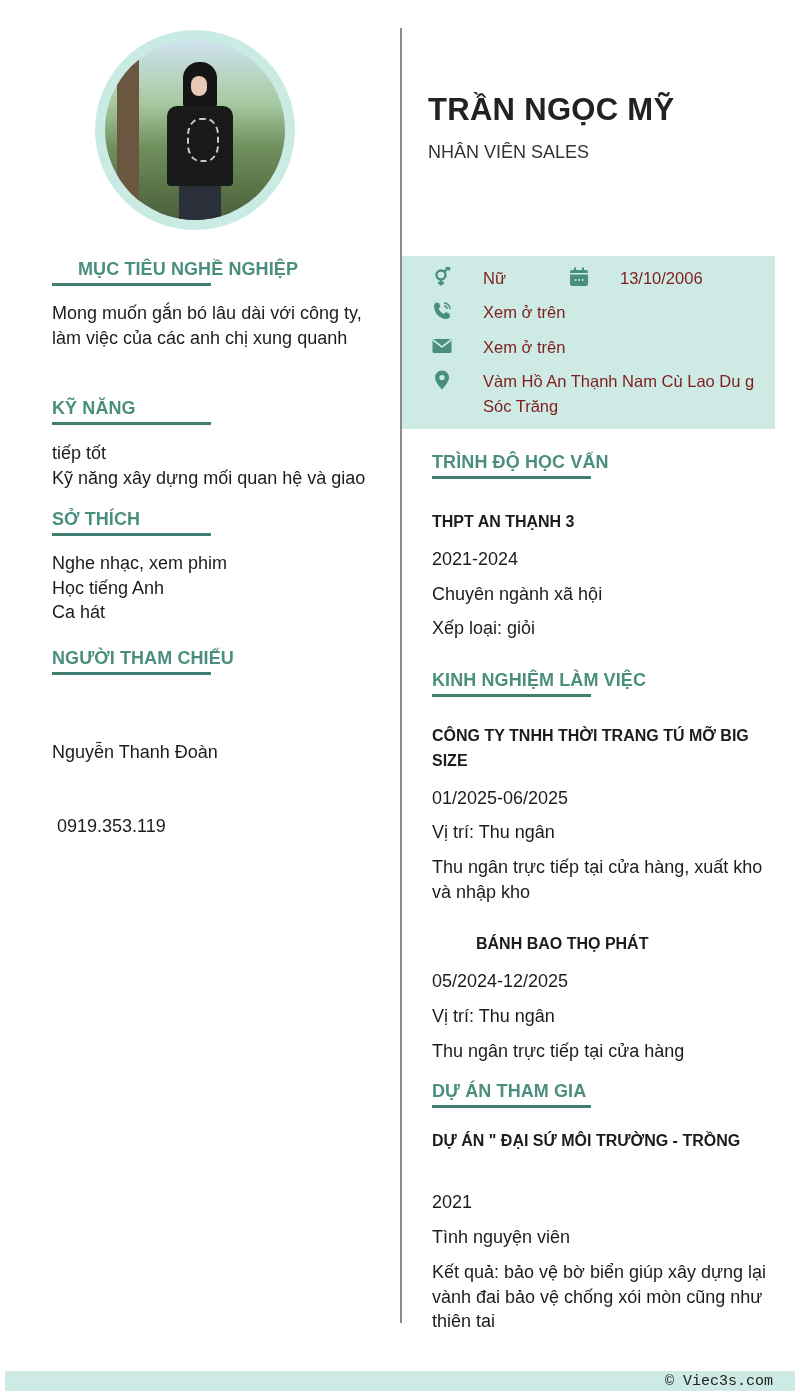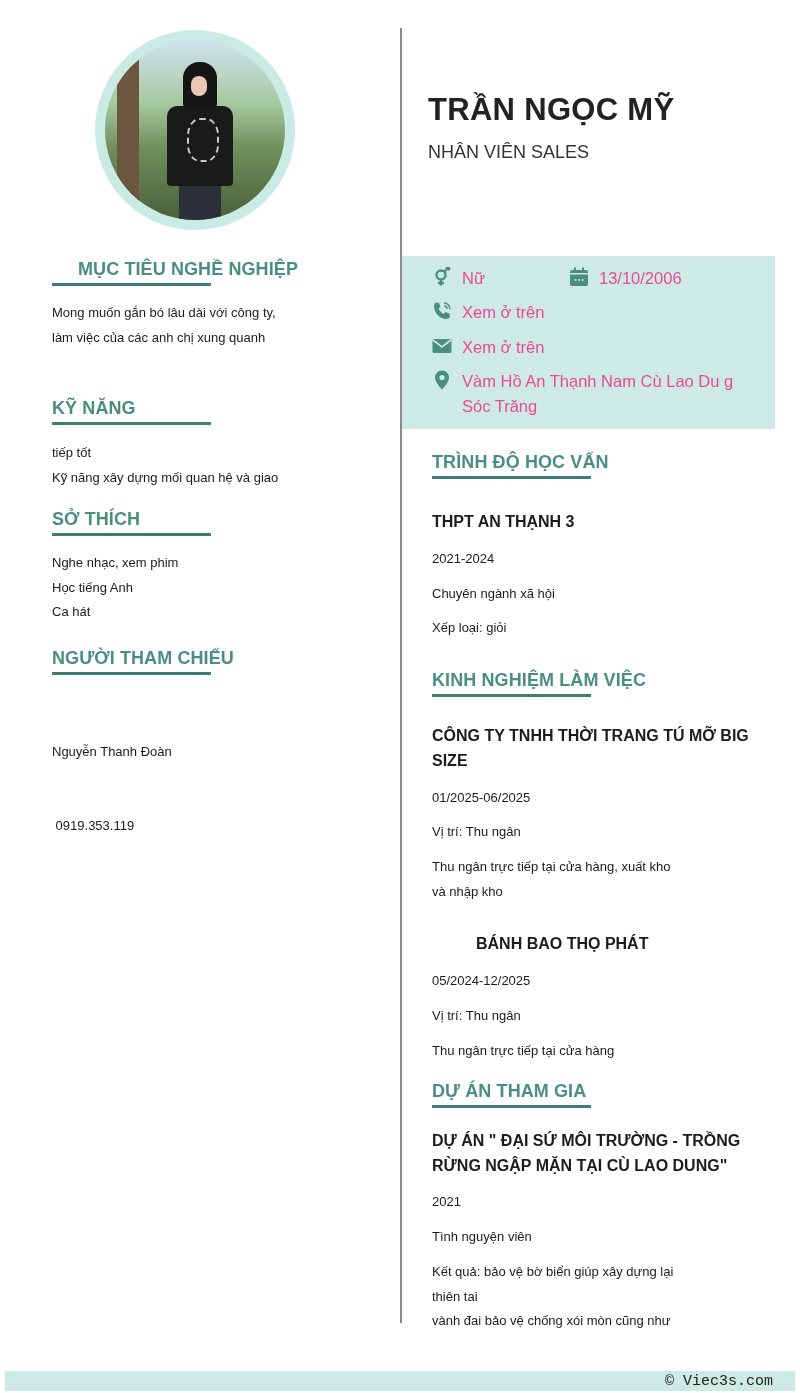--- a/index.html
+++ b/index.html
@@ -11,25 +11,25 @@
             background:linear-gradient(180deg,#cfe3f0 0%,#a7c9a0 35%,#6f8f5c 60%,#4a5f3a 100%); }
   .avatar .tree { position:absolute; left:12px; top:20px; width:22px; height:160px; background:#6b5640; }
   .avatar .person { position:absolute; left:62px; top:22px; width:66px; height:160px; }
   .avatar .hair { position:absolute; left:16px; top:0; width:34px; height:48px; background:#151515; border-radius:16px 16px 6px 6px; }
   .avatar .face { position:absolute; left:24px; top:14px; width:16px; height:20px; background:#e9c9b5; border-radius:8px; }
   .avatar .shirt { position:absolute; left:0; top:44px; width:66px; height:80px; background:#1a1a1a; border-radius:10px 10px 4px 4px; }
   .avatar .ribs { position:absolute; left:20px; top:56px; width:28px; height:40px; border:2px dashed #c8c8c8; border-radius:40%; }
   .avatar .legs { position:absolute; left:12px; top:124px; width:42px; height:40px; background:#2b2f3a; }
   .sec-title { position:absolute; font-weight:bold; font-size:18px; color:#4a8f7e; letter-spacing:0.1px; }
   .sec-line { position:absolute; height:3px; width:159px; background:#3f7f72; }
-  .txt { position:absolute; font-size:13px; line-height:24.5px; color:#1c1c1c; }
+  .txt { position:absolute; font-size:18px; line-height:24.5px; color:#1c1c1c; }
   .name { position:absolute; left:428px; top:92px; font-size:31px; font-weight:bold; color:#222; letter-spacing:0.3px; }
   .role { position:absolute; left:428px; top:142px; font-size:18px; color:#333; }
   .info-box { position:absolute; left:402px; top:256px; width:373px; height:173px; background:#cdebe4; }
-  .info-row { position:absolute; display:flex; align-items:flex-start; font-size:16.5px; color:#ec4899; line-height:24.5px; }
+  .info-row { position:absolute; display:flex; align-items:flex-start; font-size:16.5px; color:#7f1d1d; line-height:24.5px;gap:21px; }
   .info-row .ic { width:20px; height:20px; margin-right:10px; margin-top:1px; flex:0 0 20px; }
   .bold { font-weight:bold; font-size:16px; }
   .footer { position:absolute; left:5px; top:1371px; width:790px; height:20px; background:#cdebe4; }
   .footer span { position:absolute; right:22px; top:2px; font-family:"Liberation Mono","DejaVu Sans Mono",monospace; font-size:15px; color:#222; }
 </style>
 </head>
 <body>
 
 <div class="divider"></div>
 
@@ -148,25 +148,24 @@
 
 <div class="txt bold" style="left:432px;top:932px;margin-left:44px;">BÁNH BAO THỌ PHÁT</div>
 <div class="txt" style="left:432px;top:969px;">05/2024-12/2025</div>
 <div class="txt" style="left:432px;top:1004px;">Vị trí: Thu ngân</div>
 <div class="txt" style="left:432px;top:1039px;">Thu ngân trực tiếp tại cửa hàng</div>
 
 <div class="sec-title" style="left:432px;top:1081px;">DỰ ÁN THAM GIA</div>
 <div class="sec-line" style="left:432px;top:1105px;"></div>
 <div class="txt bold" style="left:432px;top:1129px;">
   <div>DỰ ÁN " ĐẠI SỨ MÔI TRƯỜNG - TRỒNG</div>
-  <div>RỪNG NGẬP MẶN TẠI CÙ LAO DUNG"</div>
 </div>
 <div class="txt" style="left:432px;top:1190px;">2021</div>
 <div class="txt" style="left:432px;top:1225px;">Tình nguyện viên</div>
 <div class="txt" style="left:432px;top:1260px;">
   <div>Kết quả: bảo vệ bờ biển giúp xây dựng lại</div>
+  <div>vành đai bảo vệ chống xói mòn cũng như</div>
   <div>thiên tai</div>
-  <div>vành đai bảo vệ chống xói mòn cũng như</div>
 </div>
 
 <div class="footer">
   <span>© Viec3s.com</span>
 </div>
 
 </body></html>

